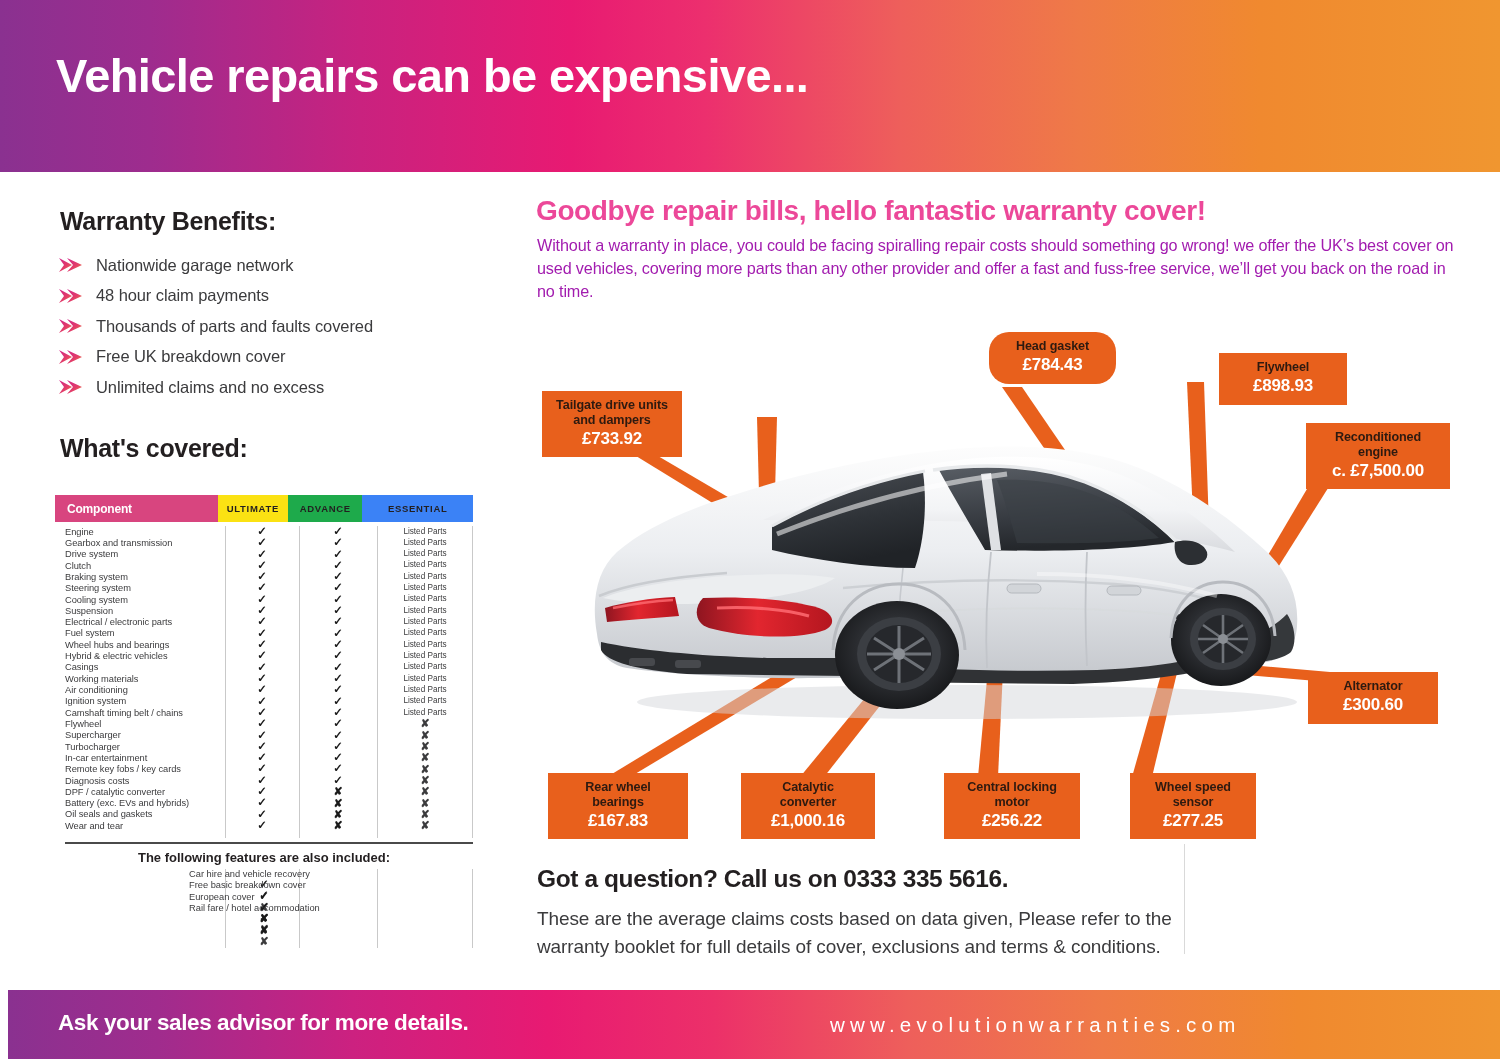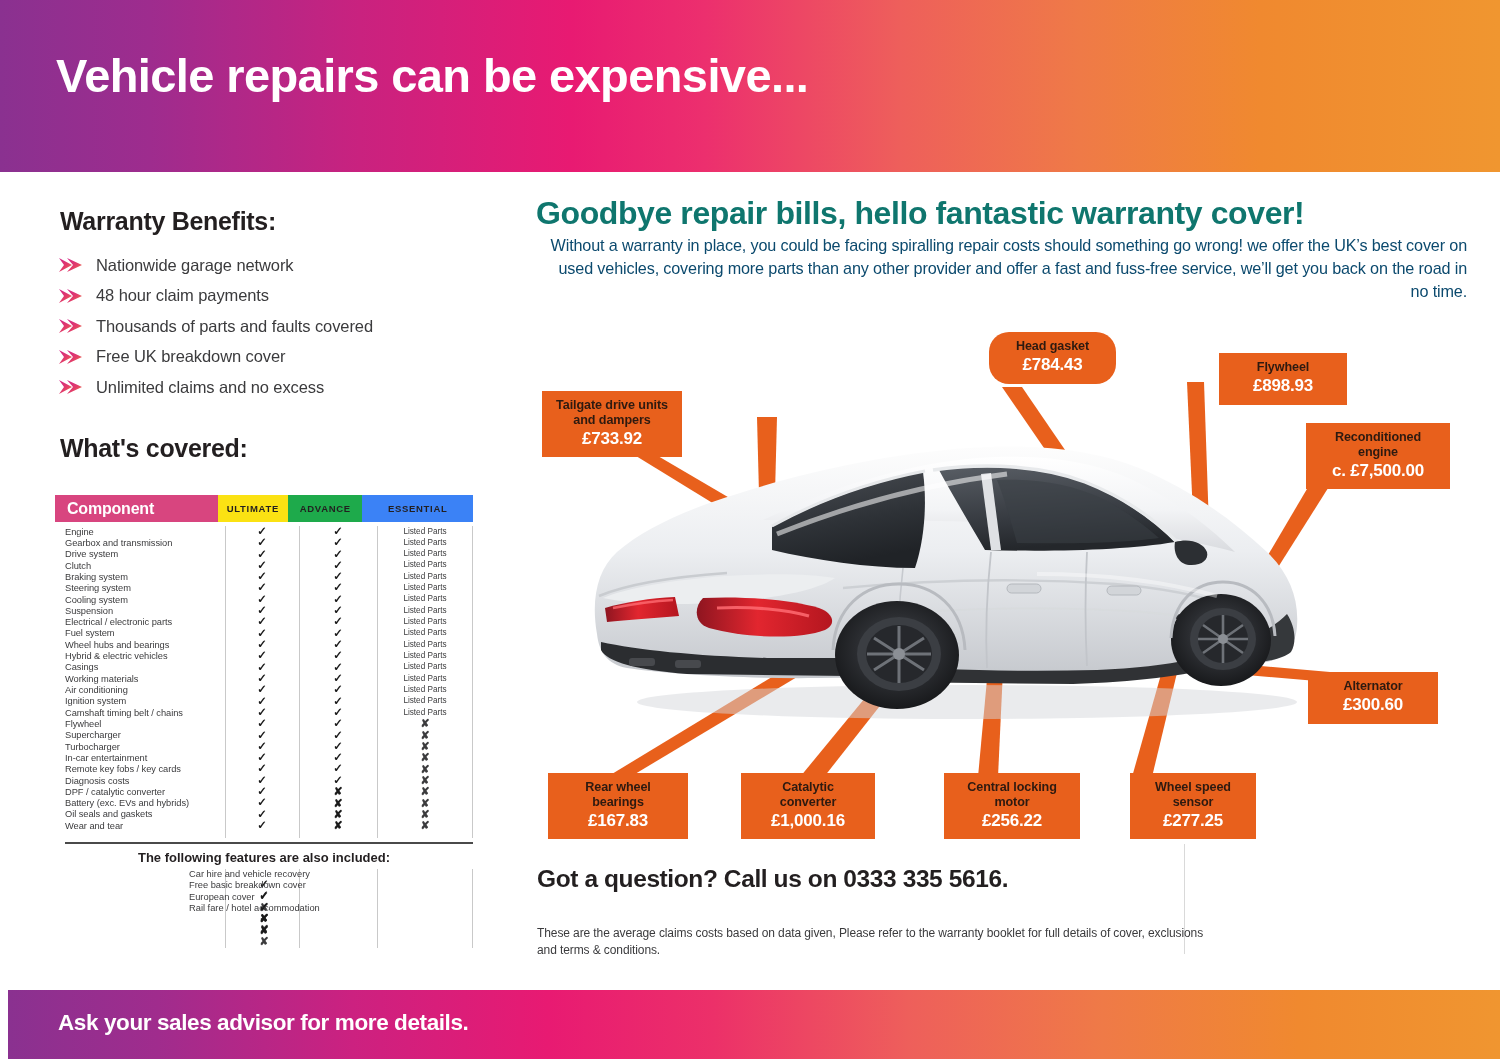--- a/index.html
+++ b/index.html
@@ -50,21 +50,21 @@
   #covered-heading { position:absolute; left:60px; top:262px; }
 
   
   #cover-table {
     position:absolute; left:55px; top:323px; width:418px; height:453px;
   }
   #tbl-head { display:flex; height:27px; width:418px; }
   .th { display:flex; align-items:center; height:27px; }
   .th-comp {
     width:170px; background:#d8457f; color:#ffffff;
-    font-size:16px; font-weight:700; padding-left:12px; letter-spacing:-0.2px;text-align:center;
+    font-size:12px; font-weight:700; padding-left:12px; letter-spacing:-0.2px;text-align:center;
   }
   .th-plan {
     width:auto; justify-content:center; font-size:9.5px; font-weight:700;
     color:#231f20; letter-spacing:0.7px;
   }
   .th-ult { width:74px; background:#fbe213; }
   .th-adv { width:78px; background:#1eaa4b; }
   .th-ess { width:116px; background:#3b82f6; }
 
   #tbl-body { position:relative; width:418px; height:316px; margin-top:2px; }
@@ -101,26 +101,26 @@
     width:170px; padding-left:10px; font-size:9.3px; color:#3b3b3d; white-space:nowrap;
   }
   .extras-col-line {
     position:absolute; top:0; width:1px; height:79px; background:#c9c9c9;
   }
 
   
   #right-col { position:absolute; left:512px; top:172px; width:988px; height:815px; }
 
   #rhead {
-    position:absolute; left:24px; top:23px; font-size:32px; font-weight:700;
-    color:#0f766e; letter-spacing:-0.4px;
+    position:absolute; left:24px; top:23px; font-size:28px; font-weight:700;
+    color:#ec4899; letter-spacing:-0.4px;
   }
   #rbody {
     position:absolute; left:25px; top:62px; width:930px;
-    font-size:16.2px; line-height:1.42; color:#0c4a6e; letter-spacing:-0.15px;text-align:right;
+    font-size:16.2px; line-height:1.42; color:#a21caf; letter-spacing:-0.15px;
   }
 
   
   #diagram { position:absolute; left:0; top:155px; width:988px; height:515px; }
   #lines { position:absolute; left:0; top:0; width:988px; height:515px; }
   #car { position:absolute; left:55px; top:75px; width:760px; height:330px; }
 
   .callout {
     position:absolute; background:#e8601c; color:#ffffff;
     text-align:center; padding:7px 12px 9px 12px;
@@ -134,21 +134,21 @@
     letter-spacing:-0.2px; line-height:1.1;
   }
 
   
   #cta {
     position:absolute; left:25px; top:693px; font-size:24.5px; font-weight:700;
     color:#231f20; letter-spacing:-0.4px;
   }
   #disclaimer {
     position:absolute; left:25px; top:733px; width:680px;
-    font-size:12px; line-height:1.45; color:#3b3b3d; letter-spacing:-0.1px;margin-top:20px;
+    font-size:19px; line-height:1.45; color:#3b3b3d; letter-spacing:-0.1px;
   }
   #vrule {
     position:absolute; left:672px; top:672px; width:1px; height:110px; background:#d9d9d9;
   }
 
   
   #footer {
     position:absolute; left:8px; top:990px; width:1500px; height:82px;
     background:linear-gradient(90deg,
       #8a3190 0%,
@@ -838,13 +838,14 @@
 
   </div>
 
   <div id="vrule"></div>
   <div id="cta">Got a question? Call us on 0333 335 5616.</div>
   <div id="disclaimer">These are the average claims costs based on data given, Please refer to the warranty booklet for full details of cover, exclusions and terms &amp; conditions.</div>
 </div>
 
 <div id="footer">
   <div id="footer-left">Ask your sales advisor for more details.</div>
+  <div id="footer-url">www.evolutionwarranties.com</div>
 </div>
 
 </body></html>

